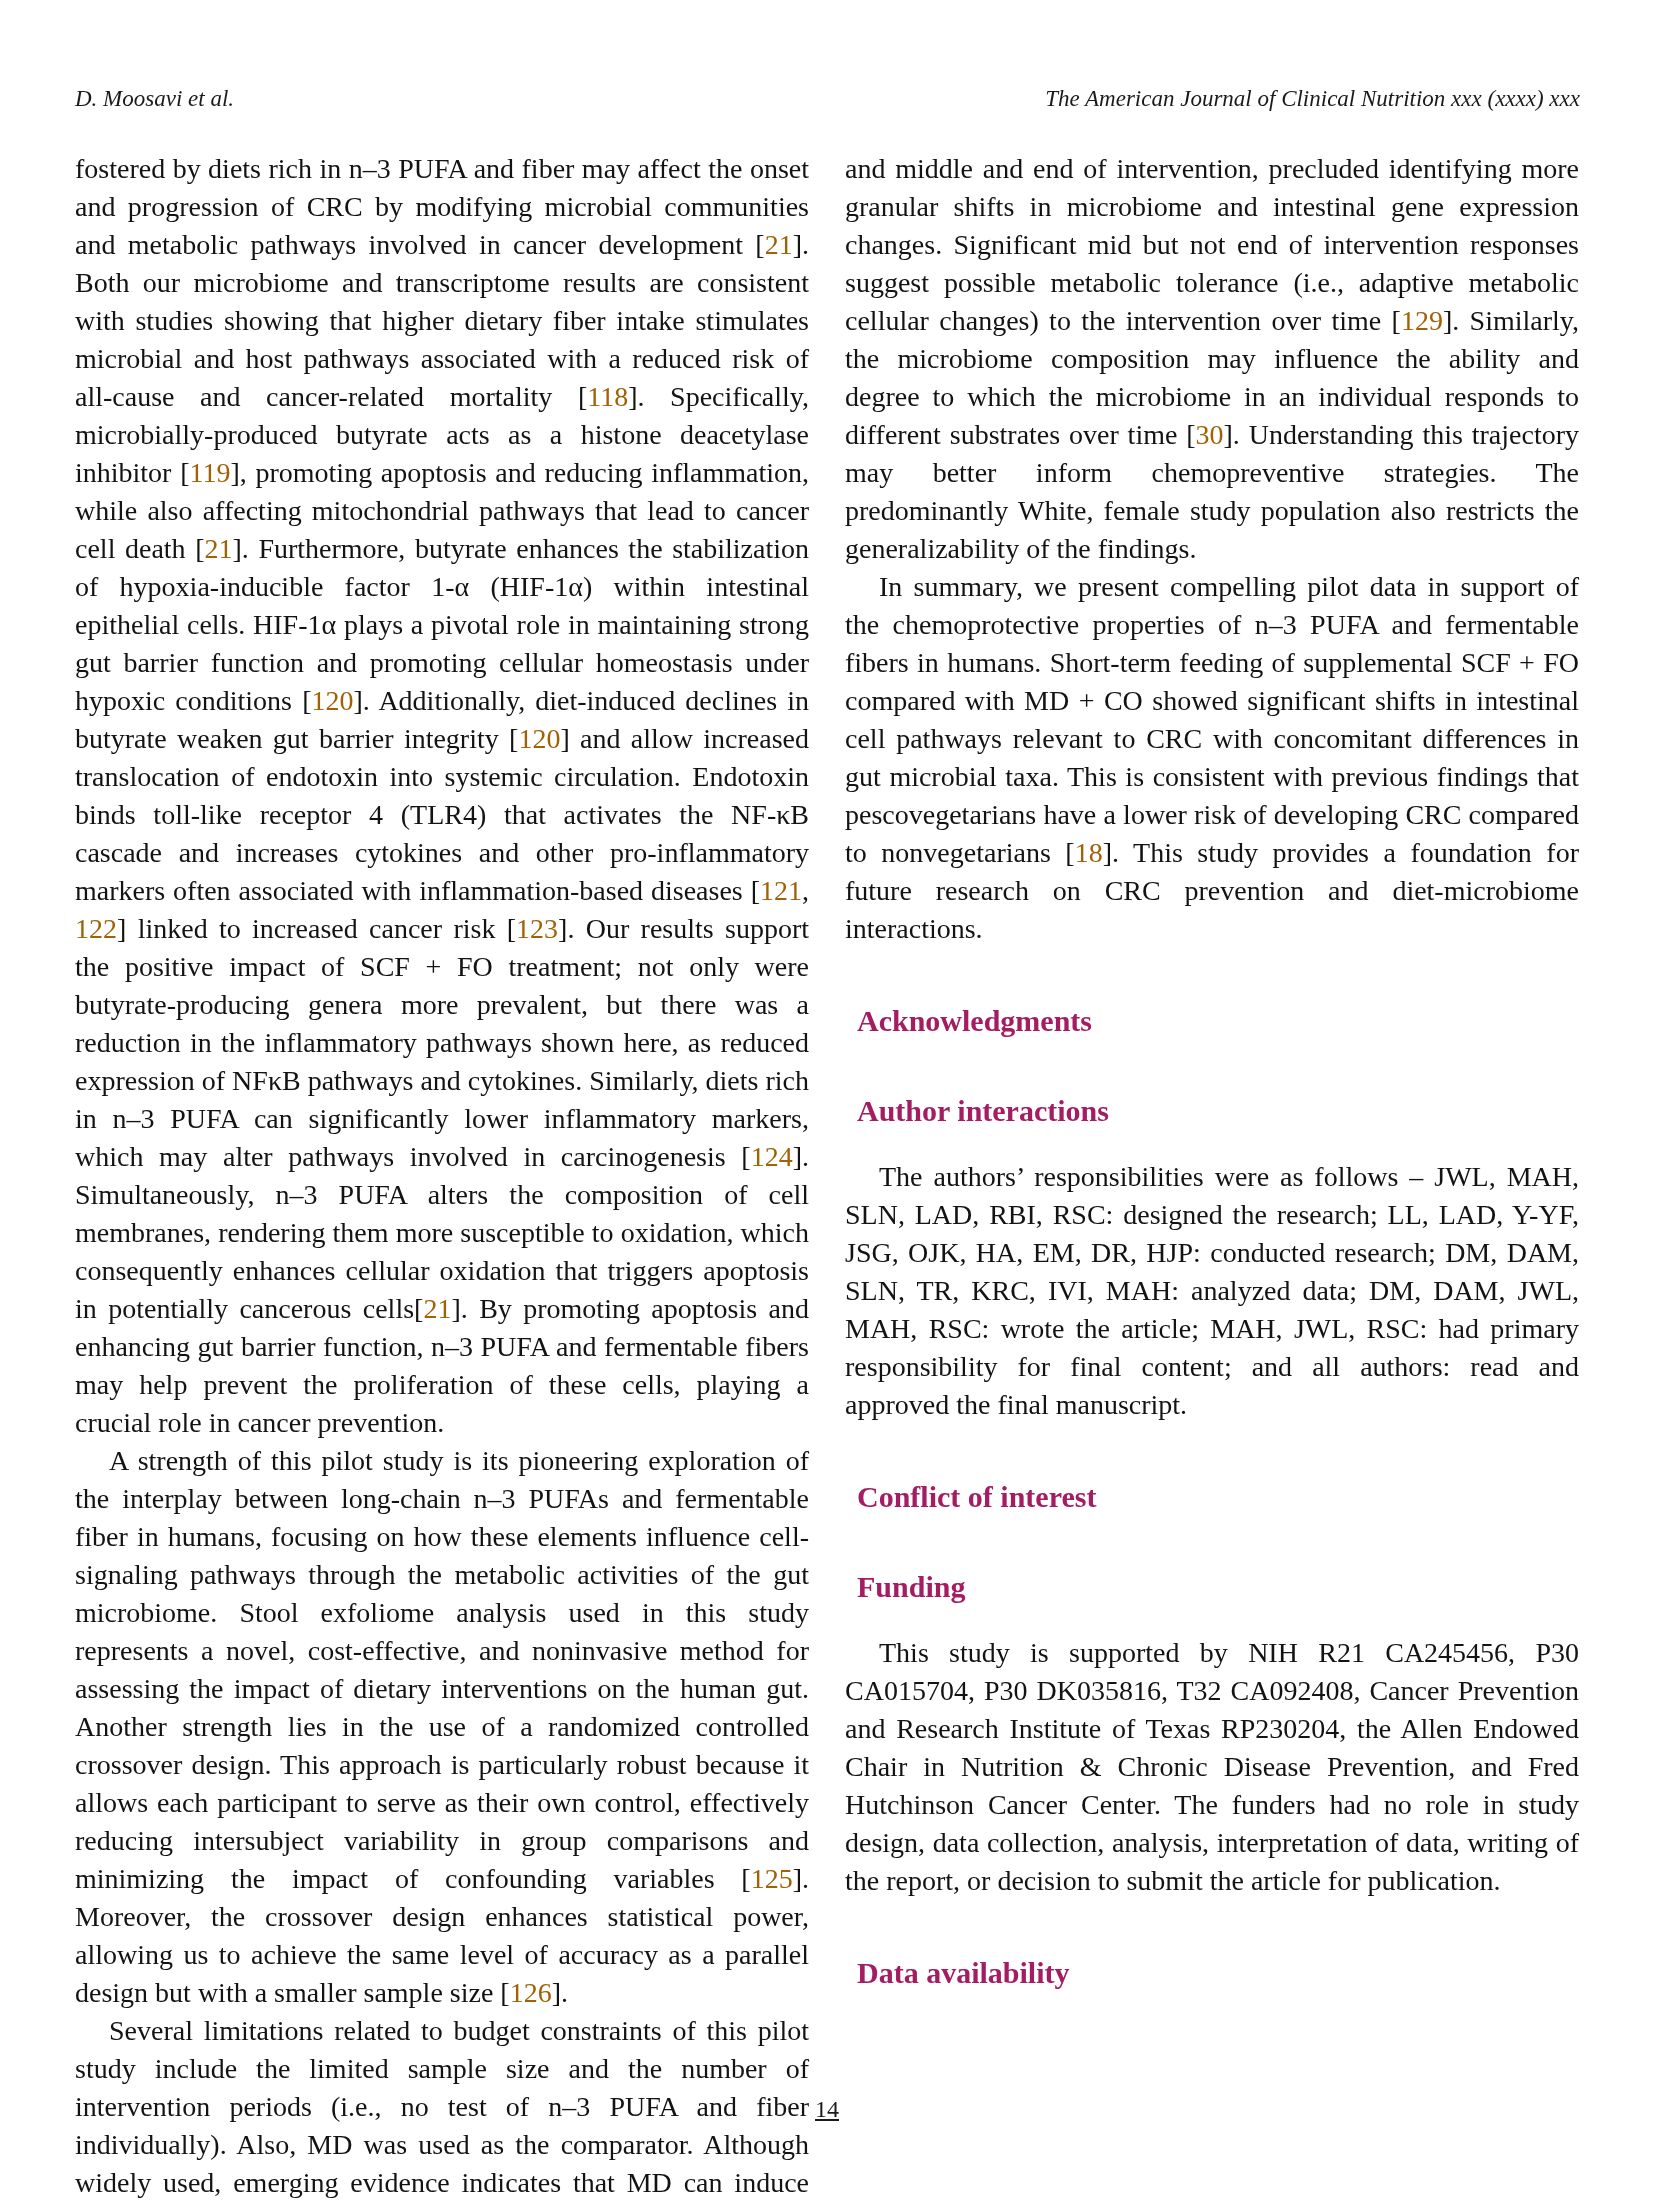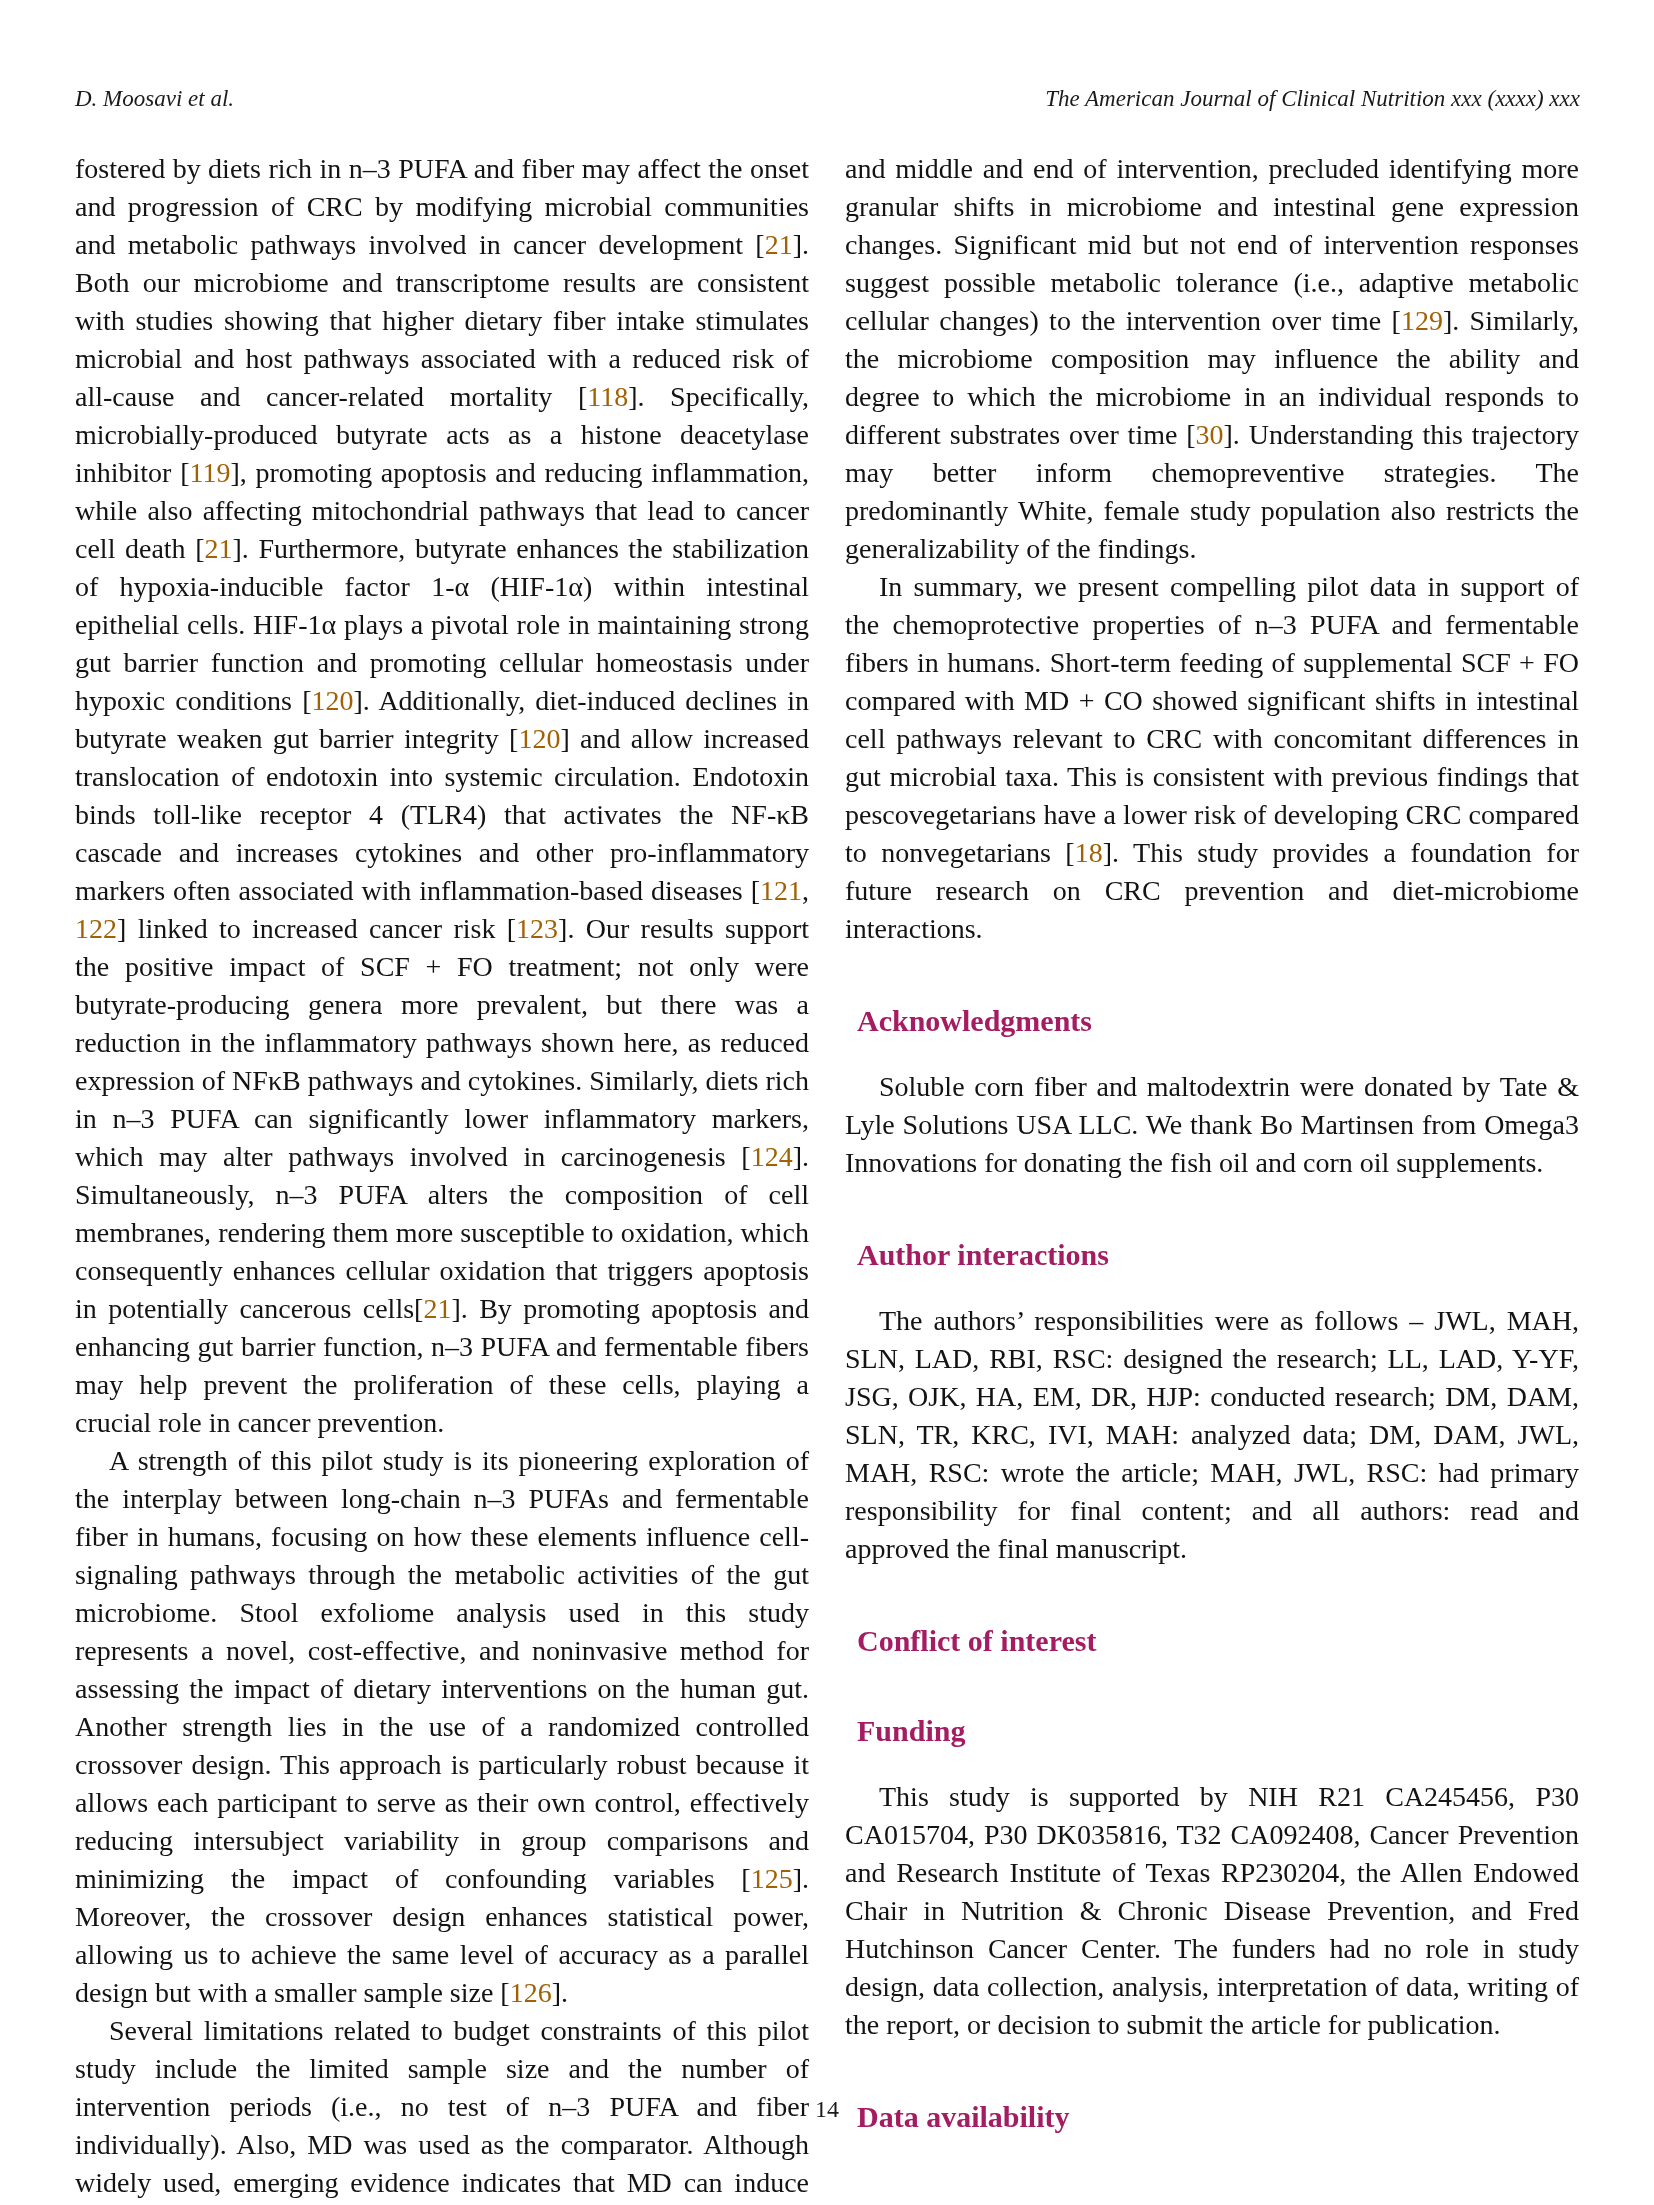--- a/index.html
+++ b/index.html
@@ -52,20 +52,21 @@
   }
   .cite { color: #a16207; }
   .page-footer {
     position: absolute;
     top: 2096px;
     left: 0;
     width: 100%;
     text-align: center;
     font-size: 24px;
     color: #1a1a1a;
+    text-decoration: underline;
   }
 </style>
 </head>
 <body>
 
 <div class="page">
 
   <header class="running-header">
     <span>D. Moosavi et al.</span>
     <span>The American Journal of Clinical Nutrition xxx (xxxx) xxx</span>
@@ -74,21 +75,20 @@
   <main class="columns">
     <section class="col">
         <p class="para"><span>fostered by diets rich in n–3 PUFA and fiber may affect the onset and progression of CRC by modifying microbial communities and metabolic pathways involved in cancer development [</span><span class="cite">21</span><span>]. Both our microbiome and transcriptome results are consistent with studies showing that higher dietary fiber intake stimulates microbial and host pathways associated with a reduced risk of all-cause and cancer-related mortality [</span><span class="cite">118</span><span>]. Specifically, microbially-produced butyrate acts as a histone deacetylase inhibitor [</span><span class="cite">119</span><span>], promoting apoptosis and reducing inflammation, while also affecting mitochondrial pathways that lead to cancer cell death [</span><span class="cite">21</span><span>]. Furthermore, butyrate enhances the stabilization of hypoxia-inducible factor 1-α (HIF-1α) within intestinal epithelial cells. HIF-1α plays a pivotal role in maintaining strong gut barrier function and promoting cellular homeostasis under hypoxic conditions [</span><span class="cite">120</span><span>]. Additionally, diet-induced declines in butyrate weaken gut barrier integrity [</span><span class="cite">120</span><span>] and allow increased translocation of endotoxin into systemic circulation. Endotoxin binds toll-like receptor 4 (TLR4) that activates the NF-κB cascade and increases cytokines and other pro-inflammatory markers often associated with inflammation-based diseases [</span><span class="cite">121</span><span>, </span><span class="cite">122</span><span>] linked to increased cancer risk [</span><span class="cite">123</span><span>]. Our results support the positive impact of SCF + FO treatment; not only were butyrate-producing genera more prevalent, but there was a reduction in the inflammatory pathways shown here, as reduced expression of NFκB pathways and cytokines. Similarly, diets rich in n–3 PUFA can significantly lower inflammatory markers, which may alter pathways involved in carcinogenesis [</span><span class="cite">124</span><span>]. Simultaneously, n–3 PUFA alters the composition of cell membranes, rendering them more susceptible to oxidation, which consequently enhances cellular oxidation that triggers apoptosis in potentially cancerous cells[</span><span class="cite">21</span><span>]. By promoting apoptosis and enhancing gut barrier function, n–3 PUFA and fermentable fibers may help prevent the proliferation of these cells, playing a crucial role in cancer prevention.</span></p>
         <p class="para indent"><span>A strength of this pilot study is its pioneering exploration of the interplay between long-chain n–3 PUFAs and fermentable fiber in humans, focusing on how these elements influence cell-signaling pathways through the metabolic activities of the gut microbiome. Stool exfoliome analysis used in this study represents a novel, cost-effective, and noninvasive method for assessing the impact of dietary interventions on the human gut. Another strength lies in the use of a randomized controlled crossover design. This approach is particularly robust because it allows each participant to serve as their own control, effectively reducing intersubject variability in group comparisons and minimizing the impact of confounding variables [</span><span class="cite">125</span><span>]. Moreover, the crossover design enhances statistical power, allowing us to achieve the same level of accuracy as a parallel design but with a smaller sample size [</span><span class="cite">126</span><span>].</span></p>
         <p class="para indent"><span>Several limitations related to budget constraints of this pilot study include the limited sample size and the number of intervention periods (i.e., no test of n–3 PUFA and fiber individually). Also, MD was used as the comparator. Although widely used, emerging evidence indicates that MD can induce changes in gut microbiota composition, as well as changes in immunological and inflammatory markers, and can alter the mucin layer on the gut epithelium [</span></p>
       </section>
     <section class="col">
         <p class="para"><span>and middle and end of intervention, precluded identifying more granular shifts in microbiome and intestinal gene expression changes. Significant mid but not end of intervention responses suggest possible metabolic tolerance (i.e., adaptive metabolic cellular changes) to the intervention over time [</span><span class="cite">129</span><span>]. Similarly, the microbiome composition may influence the ability and degree to which the microbiome in an individual responds to different substrates over time [</span><span class="cite">30</span><span>]. Understanding this trajectory may better inform chemopreventive strategies. The predominantly White, female study population also restricts the generalizability of the findings.</span></p>
         <p class="para indent"><span>In summary, we present compelling pilot data in support of the chemoprotective properties of n–3 PUFA and fermentable fibers in humans. Short-term feeding of supplemental SCF + FO compared with MD + CO showed significant shifts in intestinal cell pathways relevant to CRC with concomitant differences in gut microbial taxa. This is consistent with previous findings that pescovegetarians have a lower risk of developing CRC compared to nonvegetarians [</span><span class="cite">18</span><span>]. This study provides a foundation for future research on CRC prevention and diet-microbiome interactions.</span></p>
         <h2 class="section-heading">Acknowledgments</h2>
-        <p class="para indent"><span>Soluble corn fiber and maltodextrin were donated by Tate &amp; Lyle Solutions USA LLC. We thank Bo Martinsen from Omega3 Innovations for donating the fish oil and corn oil supplements.</span></p>
         <h2 class="section-heading">Author interactions</h2>
         <p class="para indent"><span>The authors’ responsibilities were as follows – JWL, MAH, SLN, LAD, RBI, RSC: designed the research; LL, LAD, Y-YF, JSG, OJK, HA, EM, DR, HJP: conducted research; DM, DAM, SLN, TR, KRC, IVI, MAH: analyzed data; DM, DAM, JWL, MAH, RSC: wrote the article; MAH, JWL, RSC: had primary responsibility for final content; and all authors: read and approved the final manuscript.</span></p>
         <h2 class="section-heading">Conflict of interest</h2>
         <h2 class="section-heading">Funding</h2>
         <p class="para indent"><span>This study is supported by NIH R21 CA245456, P30 CA015704, P30 DK035816, T32 CA092408, Cancer Prevention and Research Institute of Texas RP230204, the Allen Endowed Chair in Nutrition &amp; Chronic Disease Prevention, and Fred Hutchinson Cancer Center. The funders had no role in study design, data collection, analysis, interpretation of data, writing of the report, or decision to submit the article for publication.</span></p>
         <h2 class="section-heading">Data availability</h2>
       </section>
   </main>
 
   <footer class="page-footer">

